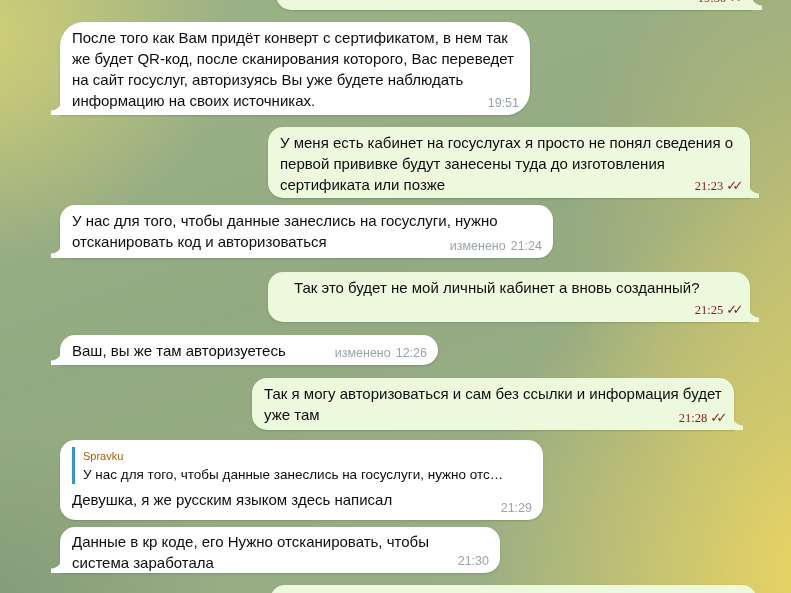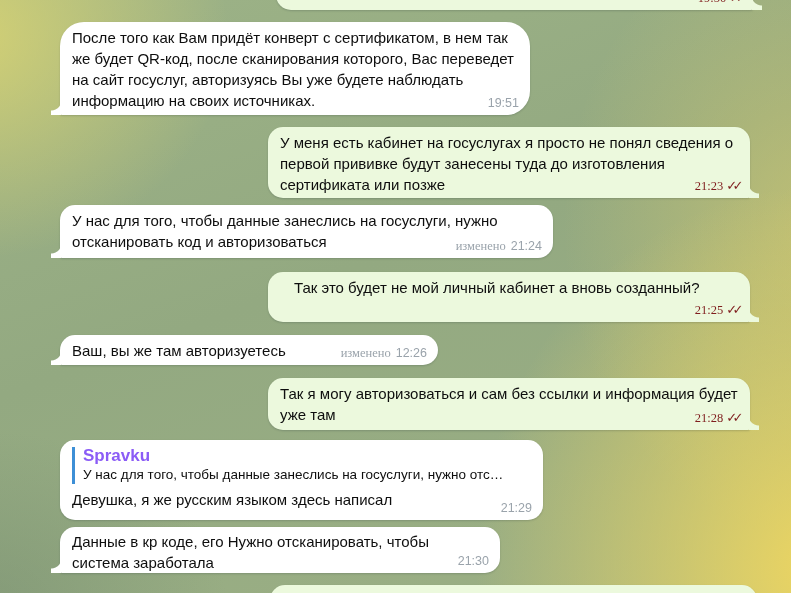--- a/index.html
+++ b/index.html
@@ -31,37 +31,37 @@
   .tailed.out{border-bottom-right-radius:2px;}
   .tail{position:absolute;bottom:0;width:10px;height:15px;}
   .in .tail{left:-9px;background:radial-gradient(circle at 0 0, rgba(255,255,255,0) 10px, #ffffff 11px);}
   .out .tail{right:-9px;background:radial-gradient(circle at 100% 0, rgba(236,249,221,0) 10px, #ecf9dd 11px);}
   .meta{
     position:absolute;right:11px;bottom:4px;
     font-size:12.5px;line-height:16px;white-space:nowrap;
   }
   .in .meta{color:#9aa3ab;}
   .out .meta{color:#7f1d1d;font-family:Liberation Serif, serif;}
-  .edited{margin-right:5px;font-family:Liberation Serif, serif;}
+  .edited{margin-right:5px;}
   .checks{letter-spacing:-4.5px;padding-left:3px;font-size:13px;}
   .reply{
     border-left:3px solid #3d8fd6;
     padding-left:8px;
     margin:3px 0 5px 0;
   }
-  .reply-author{color:#8b5cf6;font-weight:bold;font-size:17px;line-height:18px;}
+  .reply-author{color:#a16207;font-weight:normal;font-size:11px;line-height:18px;}
   .reply-quote{font-size:13.5px;line-height:19px;white-space:nowrap;overflow:hidden;max-width:447px;}
   
   .m0{left:276px;top:-28px;width:477px;height:38px;}
   .m1{left:60px;top:22px;width:470px;height:93px;border-radius:24px;}
   .m2{left:268px;top:127px;width:482px;height:71px;}
   .m3{left:60px;top:205px;width:493px;height:53px;}
   .m4{left:268px;top:272px;width:482px;height:50px;padding-left:26px;}
   .m5{left:60px;top:335px;width:378px;height:30px;}
-  .m6{left:268px;top:378px;width:482px;height:52px;border-radius:15px;}
+  .m6{left:252px;top:378px;width:482px;height:52px;border-radius:15px;}
   .m7{left:60px;top:440px;width:483px;height:80px;padding-top:4px;}
   .m8{left:60px;top:527px;width:440px;height:46px;padding-top:4px;}
   .m9{left:270px;top:585px;width:487px;height:40px;}
 </style>
 </head>
 <body>
 
 <div class="chat">
 
   <div class="msg out tailed m0">

